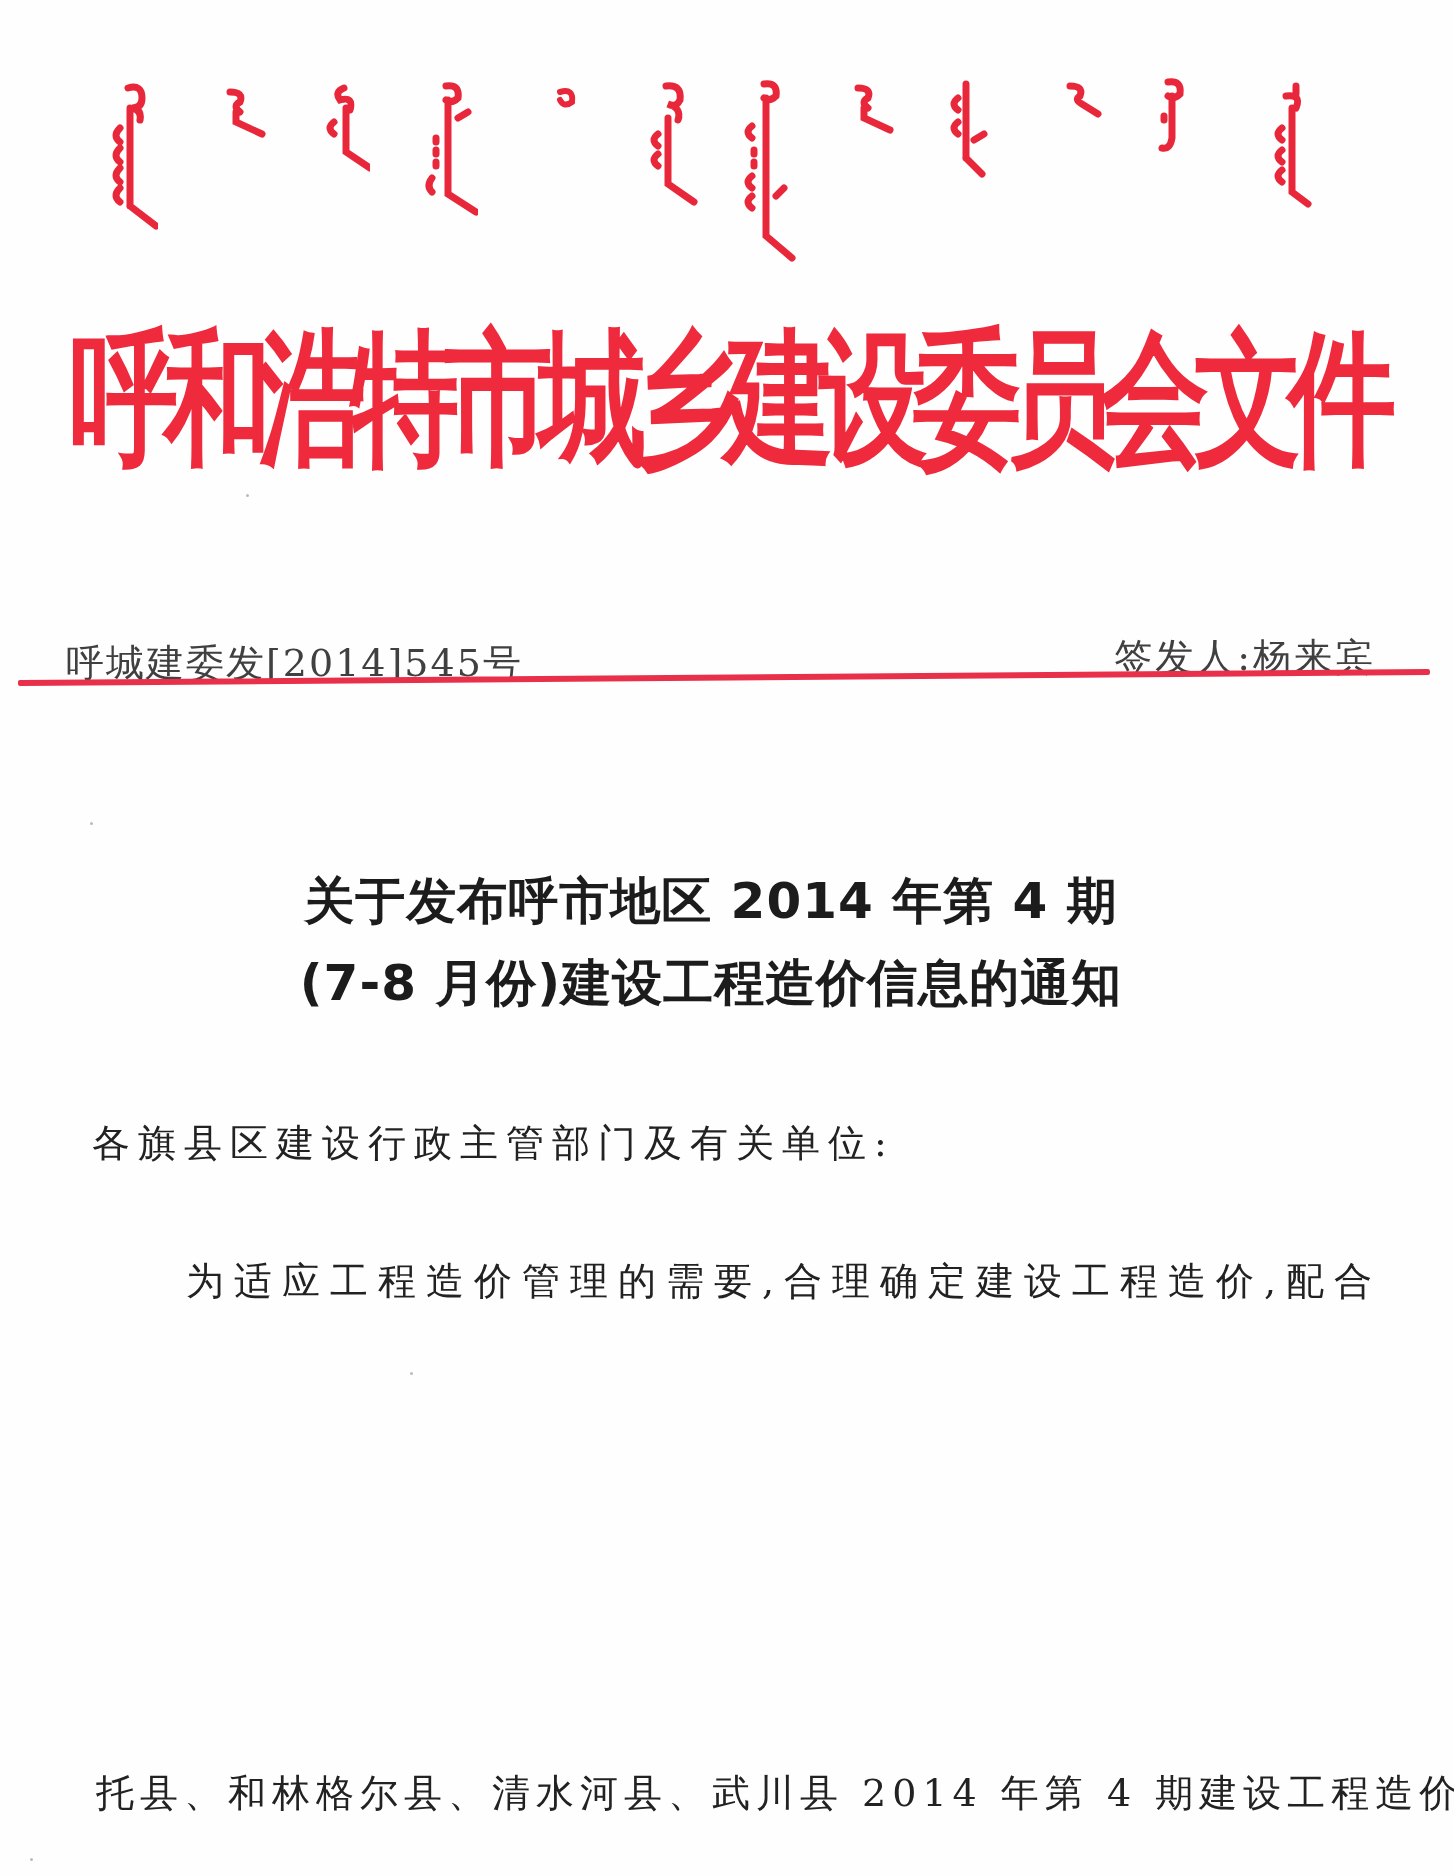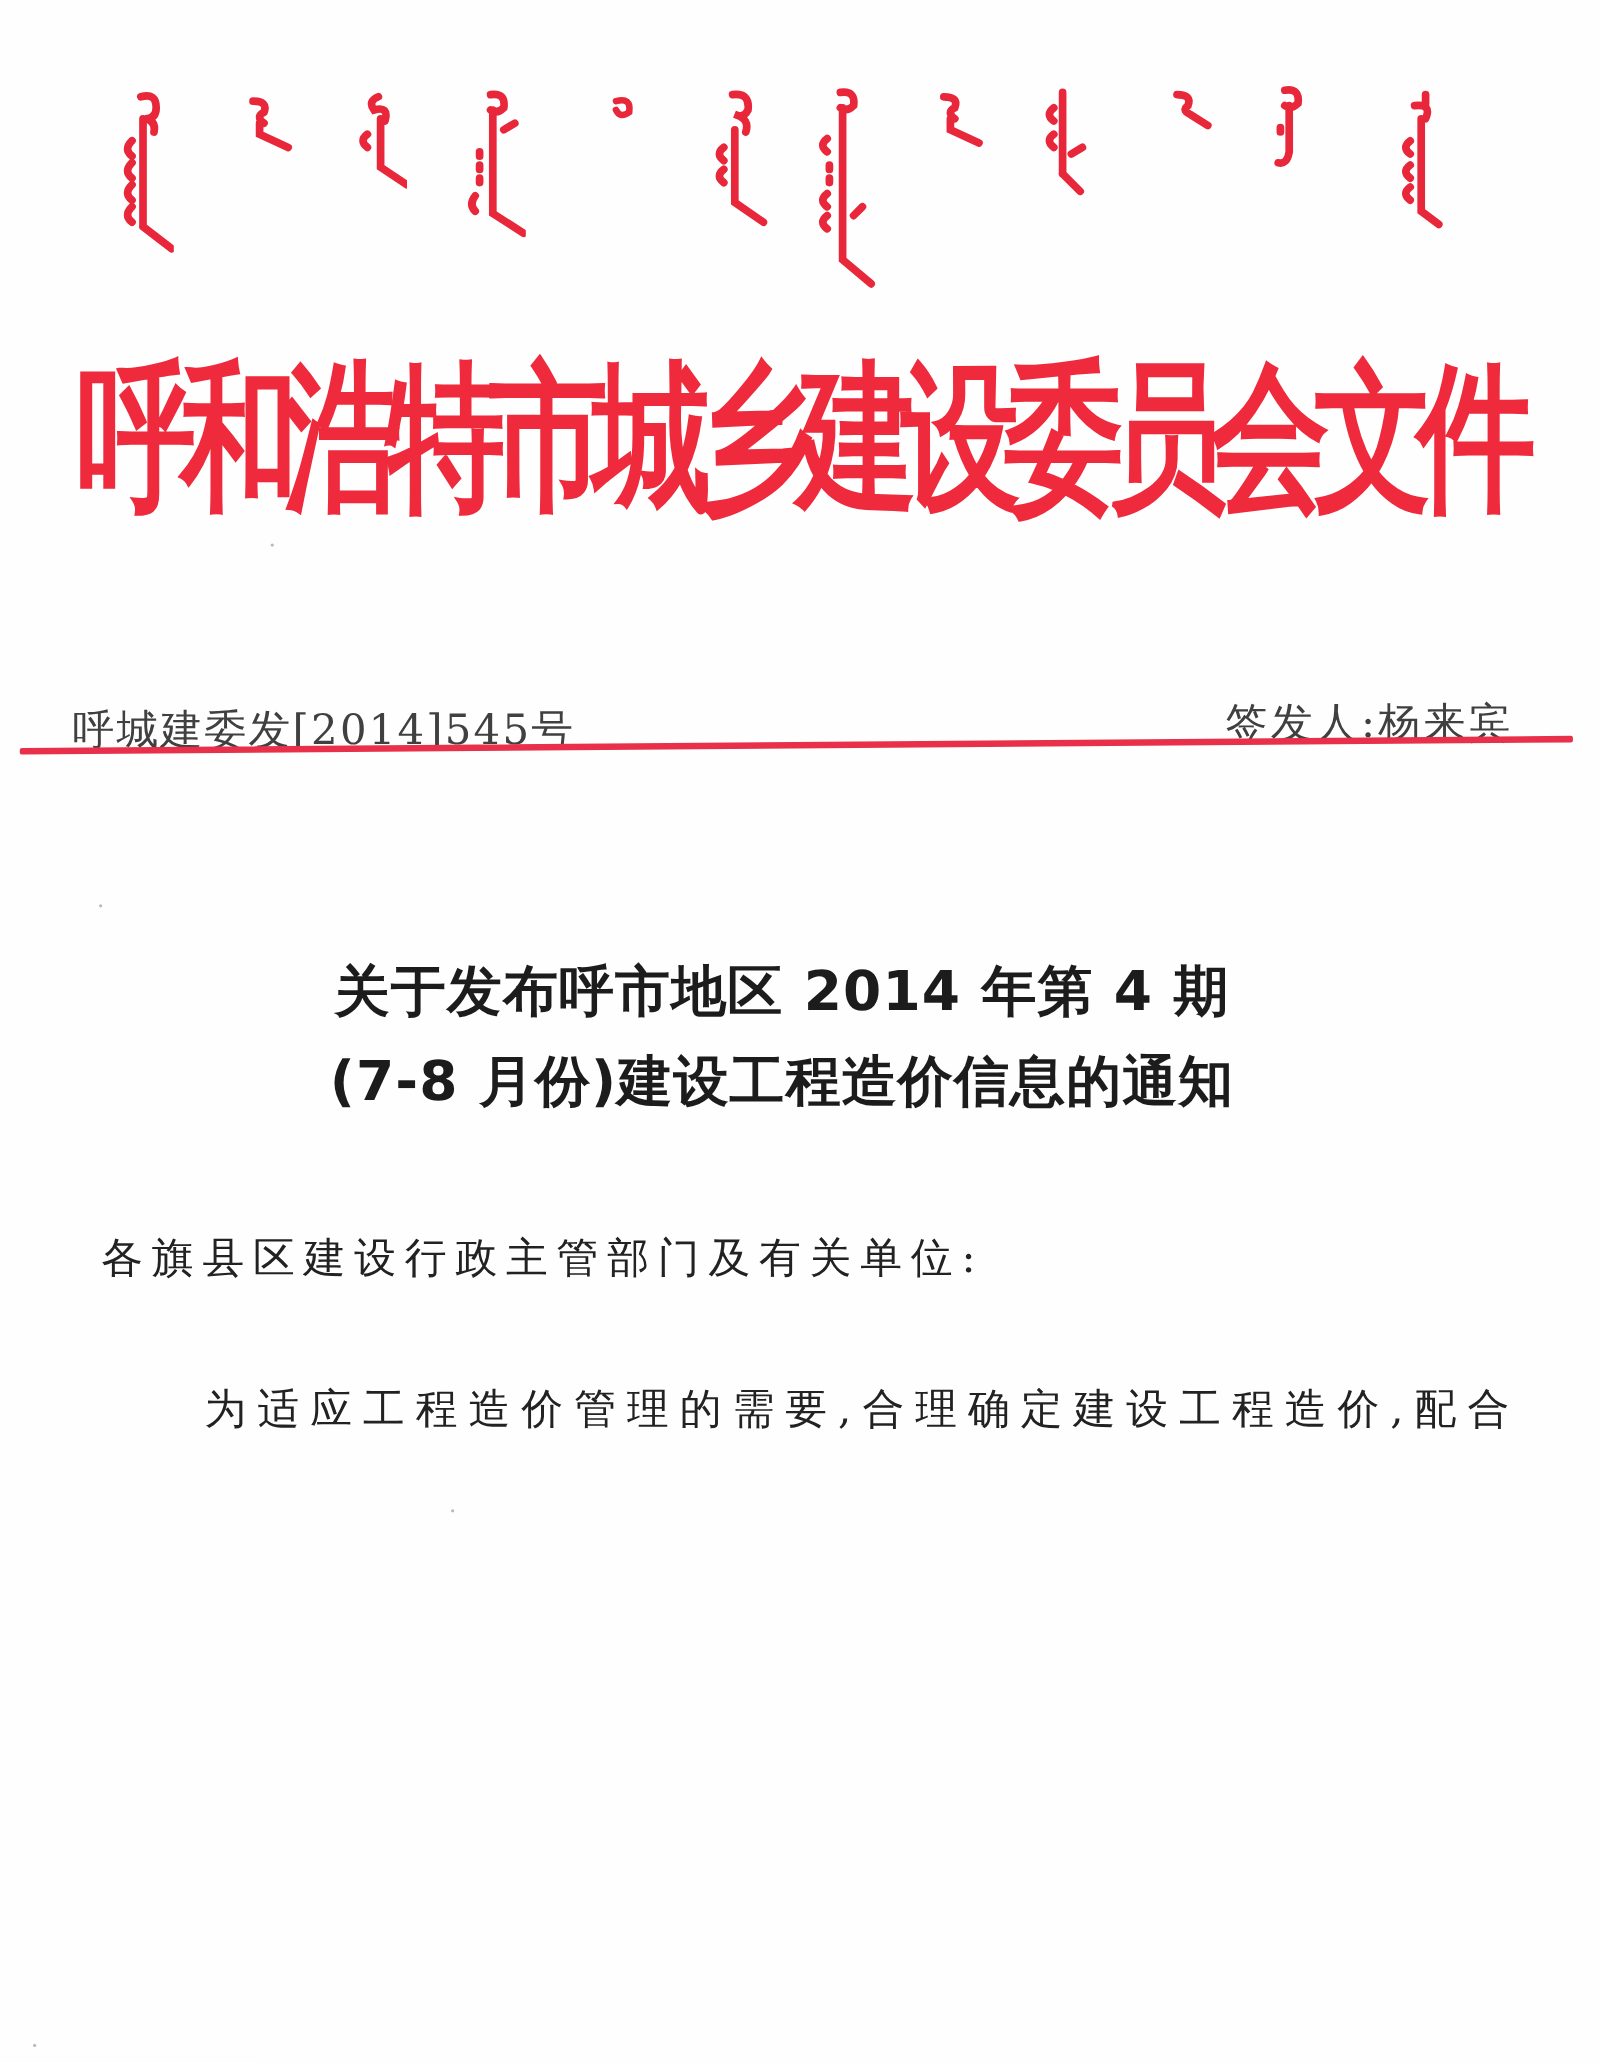--- a/index.html
+++ b/index.html
@@ -247,18 +247,19 @@
     <div class="signer">签发人:杨来宾</div>
   </div>
   <div class="red-rule"></div>
 
   <div class="title l1">关于发布呼市地区 2014 年第 4 期</div>
   <div class="title l2">(7-8 月份)建设工程造价信息的通知</div>
 
   <div class="salutation">各旗县区建设行政主管部门及有关单位:</div>
 
   <div class="body-line indent l-a">为适应工程造价管理的需要,合理确定建设工程造价,配合</div>
+  <div class="body-line l-g">托县、和林格尔县、清水河县、武川县 2014 年第 4 期建设工程造价</div>
 
   <div class="speck" style="left:90px;top:822px;"></div>
   <div class="speck" style="left:410px;top:1372px;"></div>
   <div class="speck" style="left:30px;top:1858px;"></div>
   <div class="speck" style="left:246px;top:494px;"></div>
 </div>
 
 </body></html>

